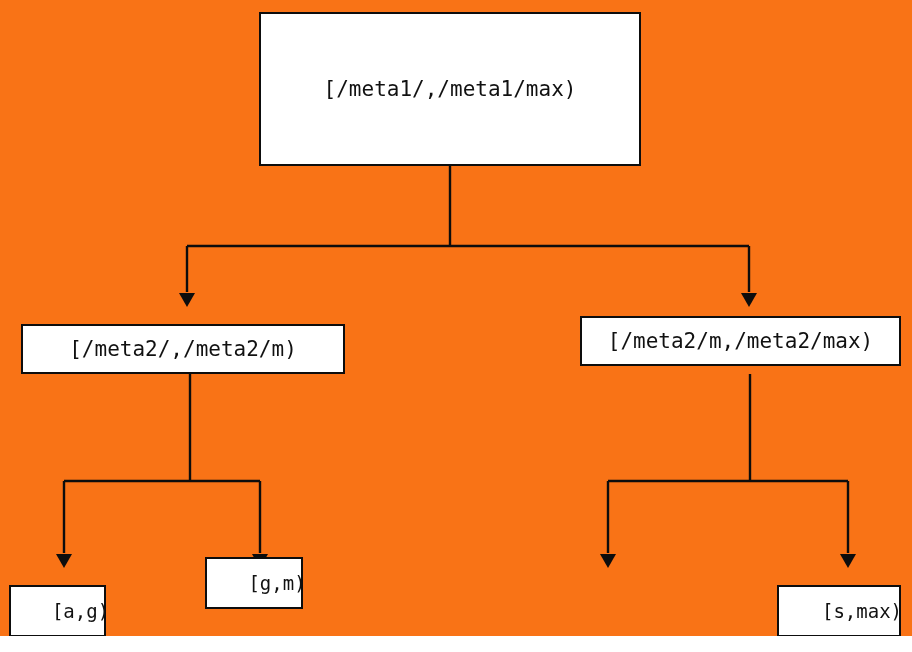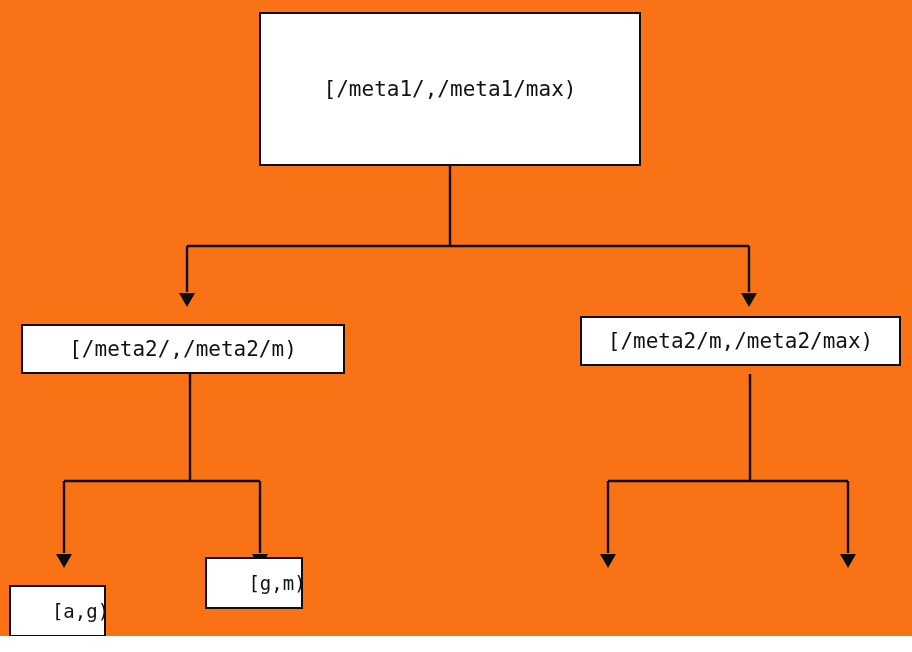--- a/index.html
+++ b/index.html
@@ -111,14 +111,15 @@
 
   <div class="node node-mid" id="mid-left">[/meta2/,/meta2/m)</div>
 
   <div class="node node-mid" id="mid-right">[/meta2/m,/meta2/max)</div>
 
   <div class="node node-leaf" id="leaf-ag">[a,g)</div>
 
   <div class="node node-leaf" id="leaf-gm">[g,m)</div>
 
 
+  <div class="node node-leaf" id="leaf-smax">[s,max)</div>
 
 </div>
 
 </body></html>

